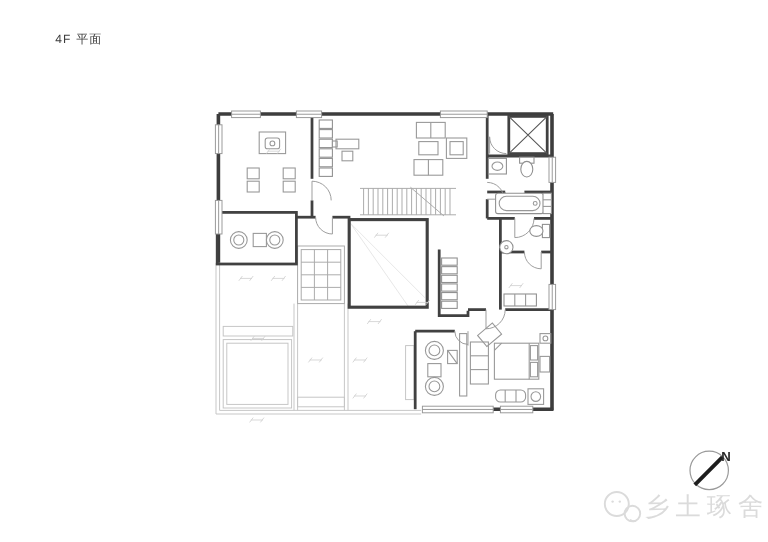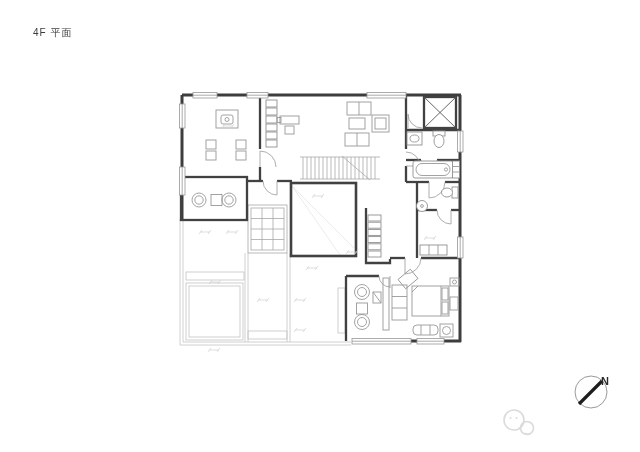--- a/index.html
+++ b/index.html
@@ -1,18 +1,18 @@
 <!DOCTYPE html>
 <html><head>
 <meta charset="utf-8">
 <style>
   html,body{margin:0;padding:0;background:#fff;}
   .canvas{position:relative;width:640px;height:452px;background:#fff;overflow:hidden;
           font-family:"Liberation Sans","DejaVu Sans",sans-serif;}
-  .plan-title{position:absolute;left:33px;top:26px;font-size:10px;color:#3c3c3c;
+  .plan-title{position:absolute;left:46px;top:26px;font-size:10px;color:#3c3c3c;
               letter-spacing:1px;}
   .watermark-text{position:absolute;left:537px;top:408px;font-size:21px;color:#dbdbdb;
                   letter-spacing:5px;white-space:nowrap;font-weight:400;}
   .compass-n{position:absolute;left:601px;top:375px;font-size:11px;color:#2a2a2a;
              font-weight:bold;}
   svg{position:absolute;left:0;top:0;}
   
   .wx{stroke:#3d3d3d;stroke-width:3;fill:none;stroke-linecap:butt;}
   .wi{stroke:#414141;stroke-width:2.3;fill:none;stroke-linecap:butt;}
   .fx{stroke:#909090;stroke-width:.9;fill:#ffffff;}
@@ -280,15 +280,16 @@
       <path d="M525,433 q2,2 5,1"></path>
     </g>
 
     <g>
       <circle cx="591" cy="392" r="16" stroke="#9a9a9a" stroke-width="1" fill="none"></circle>
       <line x1="579" y1="404" x2="602" y2="381" stroke="#1d1d1d" stroke-width="3.2"></line>
     </g>
   </svg>
 
   <div class="plan-title">4F 平面</div>
+  <div class="watermark-text">乡土琢舍</div>
   <div class="compass-n">N</div>
 
 </div>
 
 </body></html>

